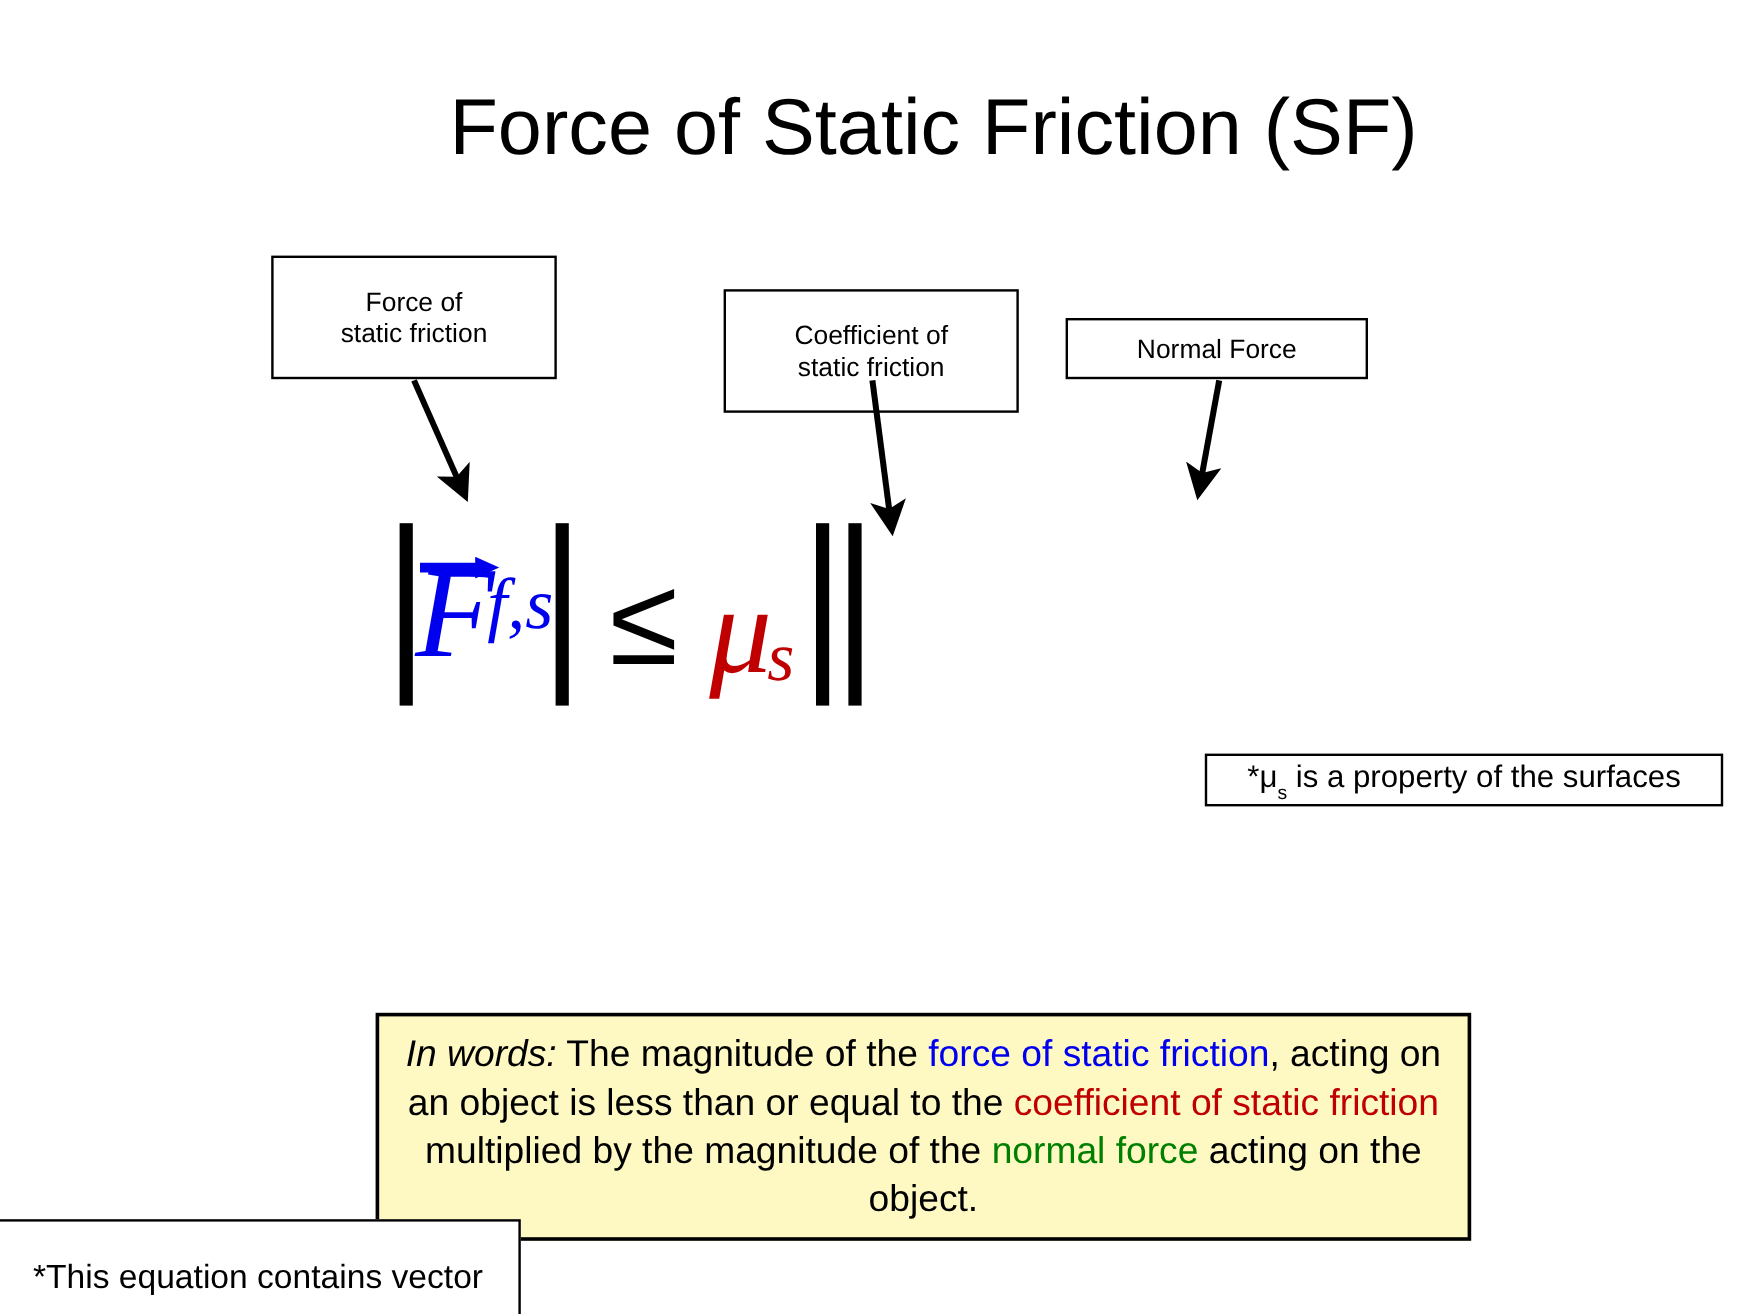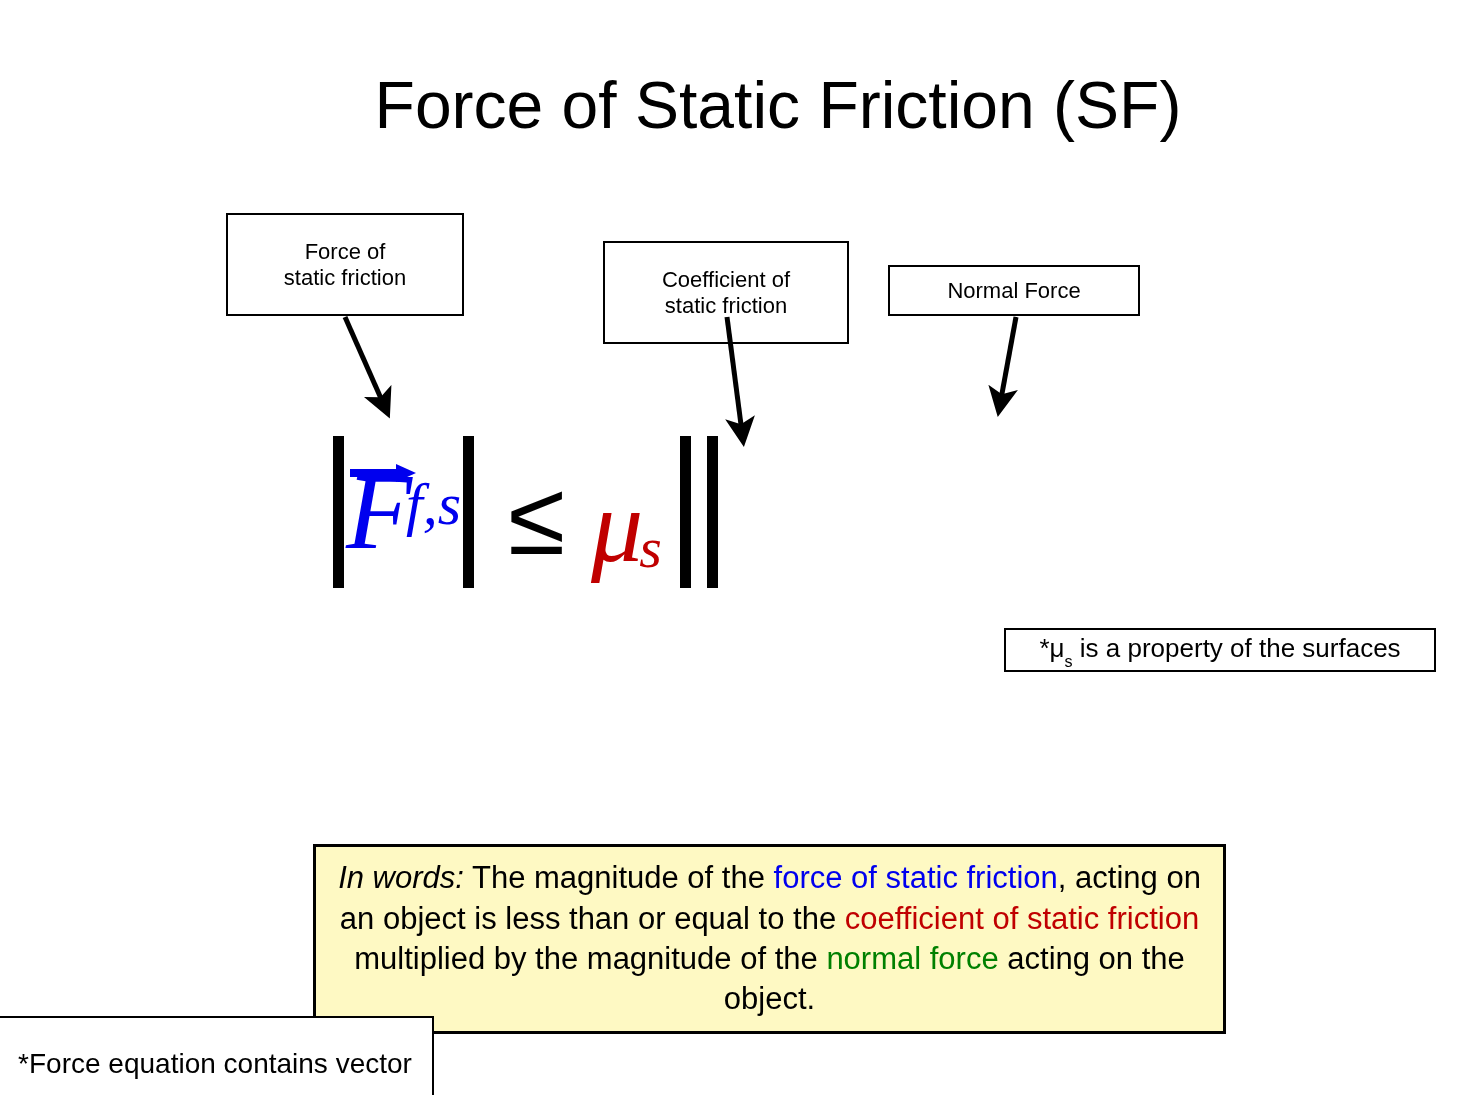--- a/index.html
+++ b/index.html
@@ -275,17 +275,17 @@
   </div>
 
   <div id="inwords">
     <div>
       <span class="ital">In words:</span><span> The magnitude of the </span><span class="blue">force of static friction</span><span>, acting on an object is less than or equal to the </span><span class="red">coefficient of static friction</span><span> multiplied by the magnitude of the </span><span class="green">normal force</span><span> acting on the object.</span>
     </div>
   </div>
 
   <div id="note-vector">
     <div>
-      <span>*Force equation contains vector</span><br>
+      <span>*This equation contains vector</span><br>
     </div>
   </div>
 
 </div>
 
 </body></html>

